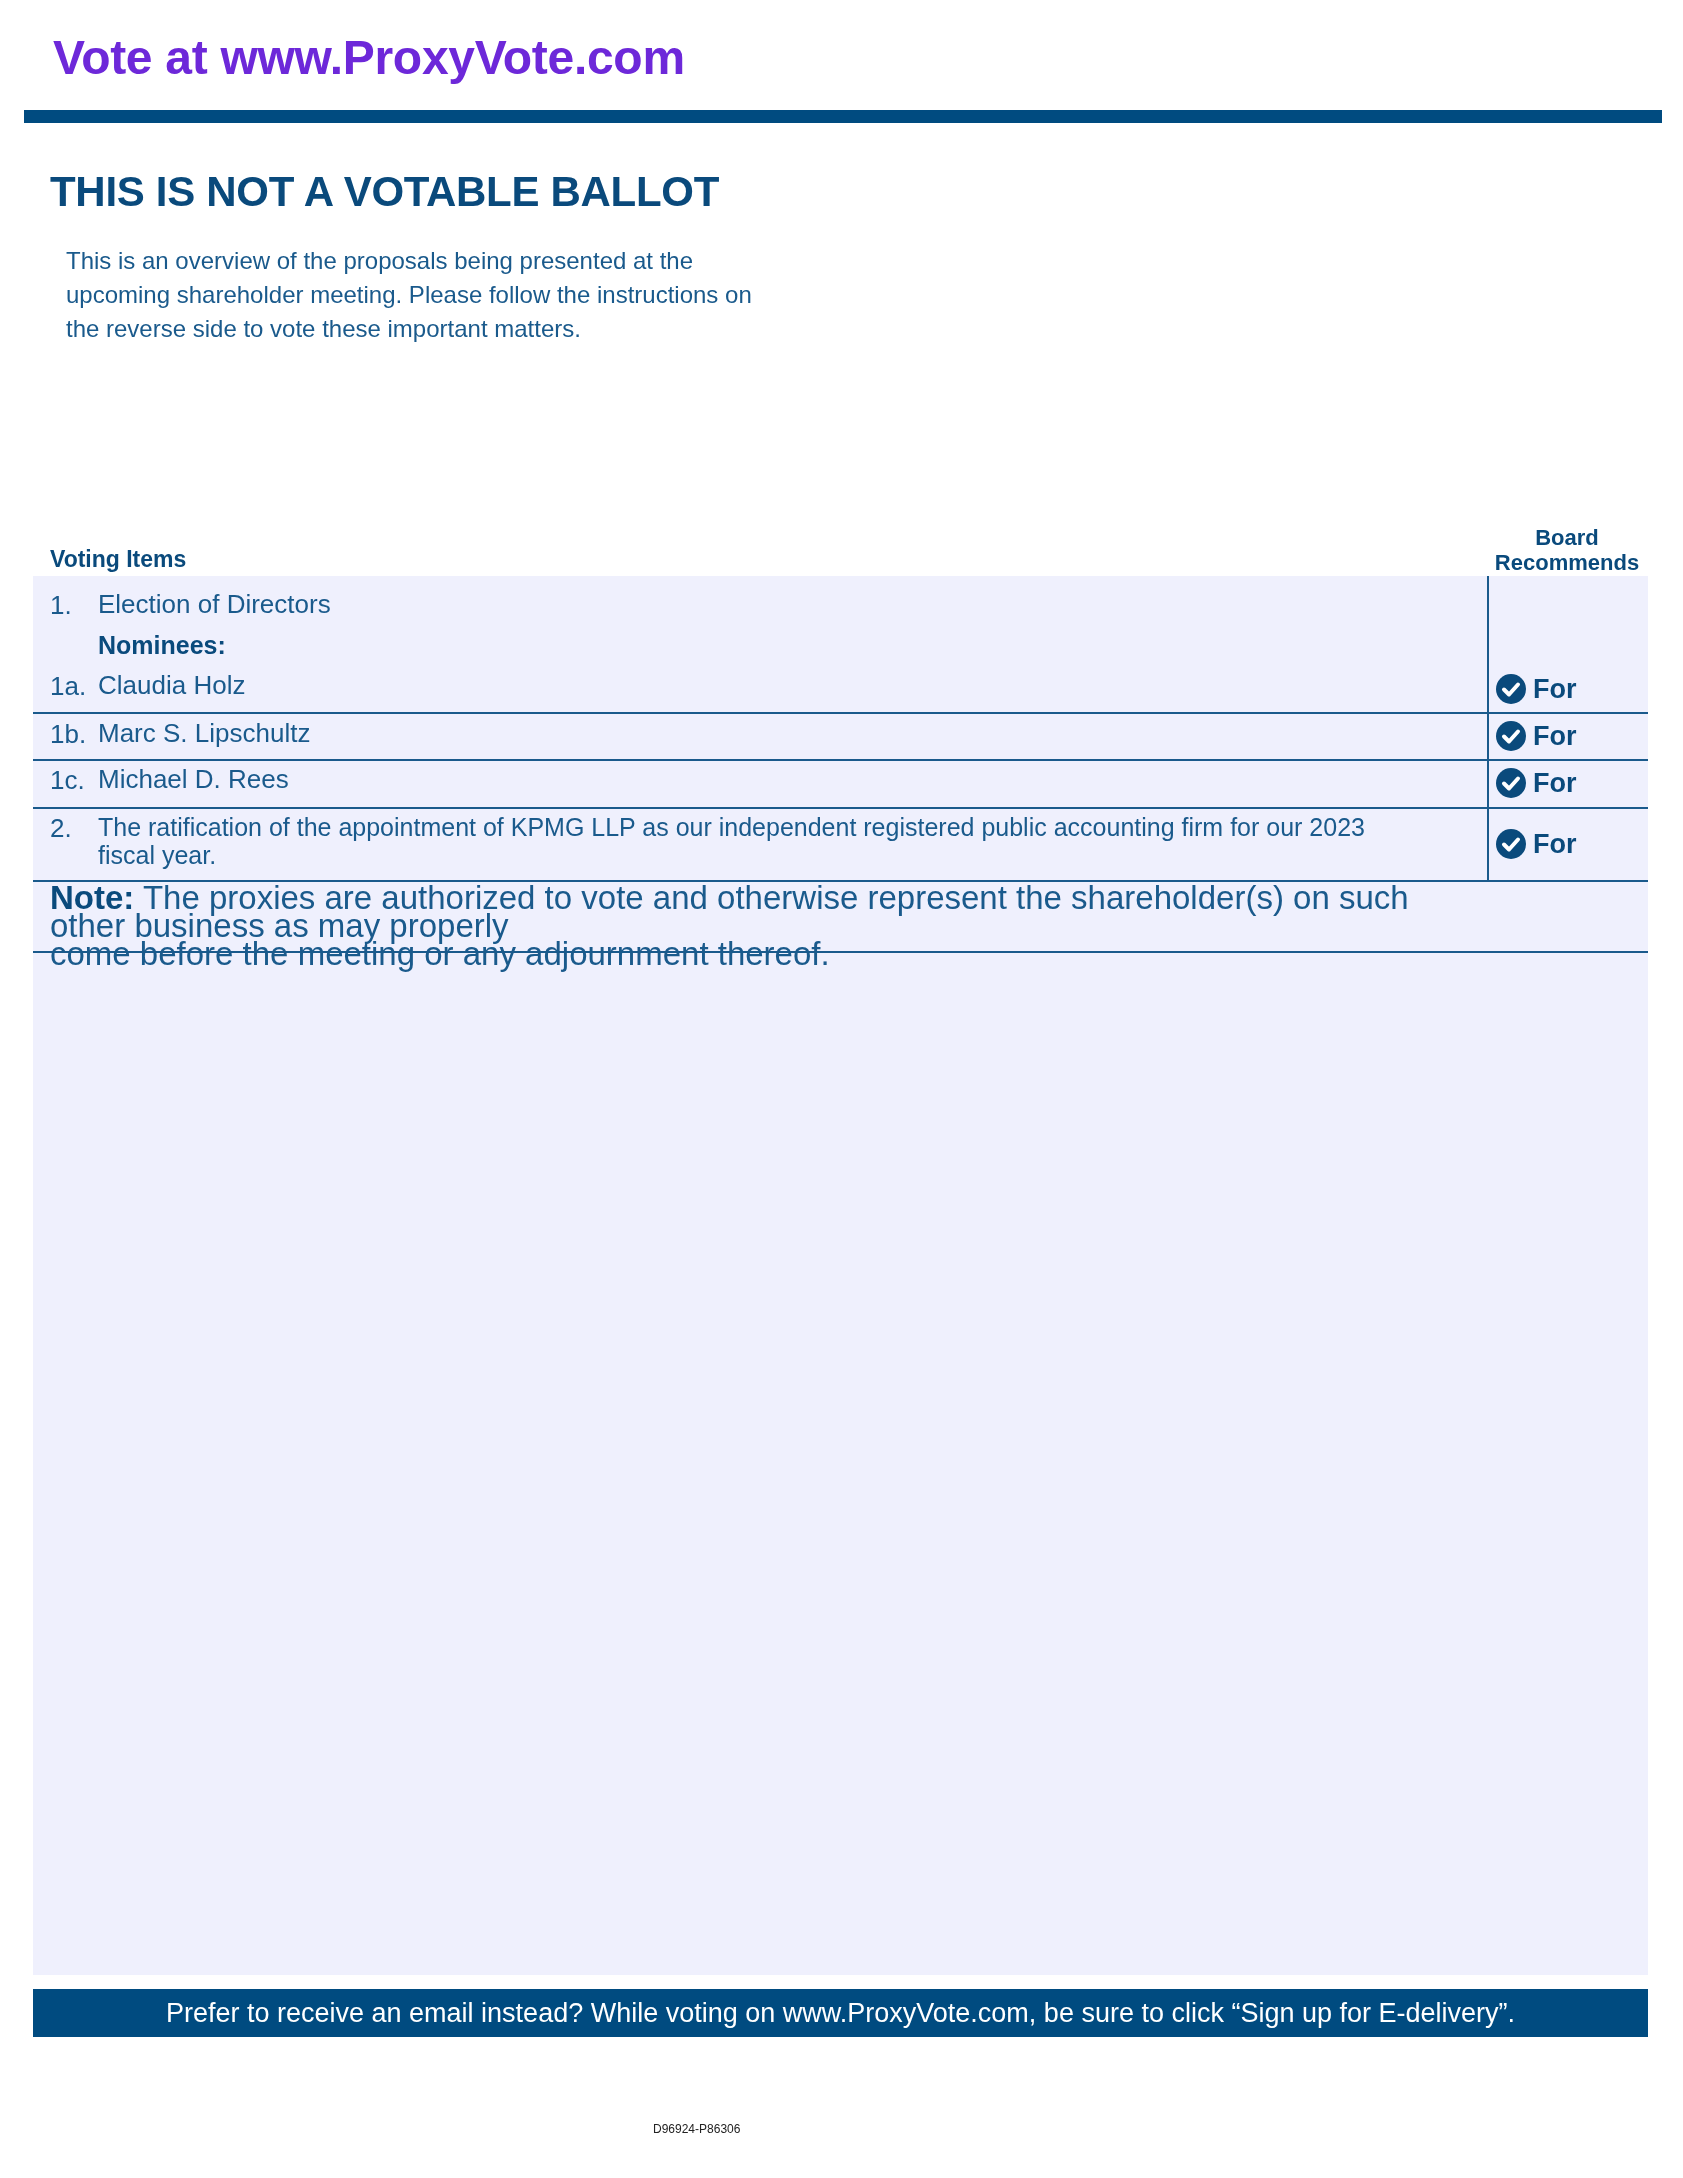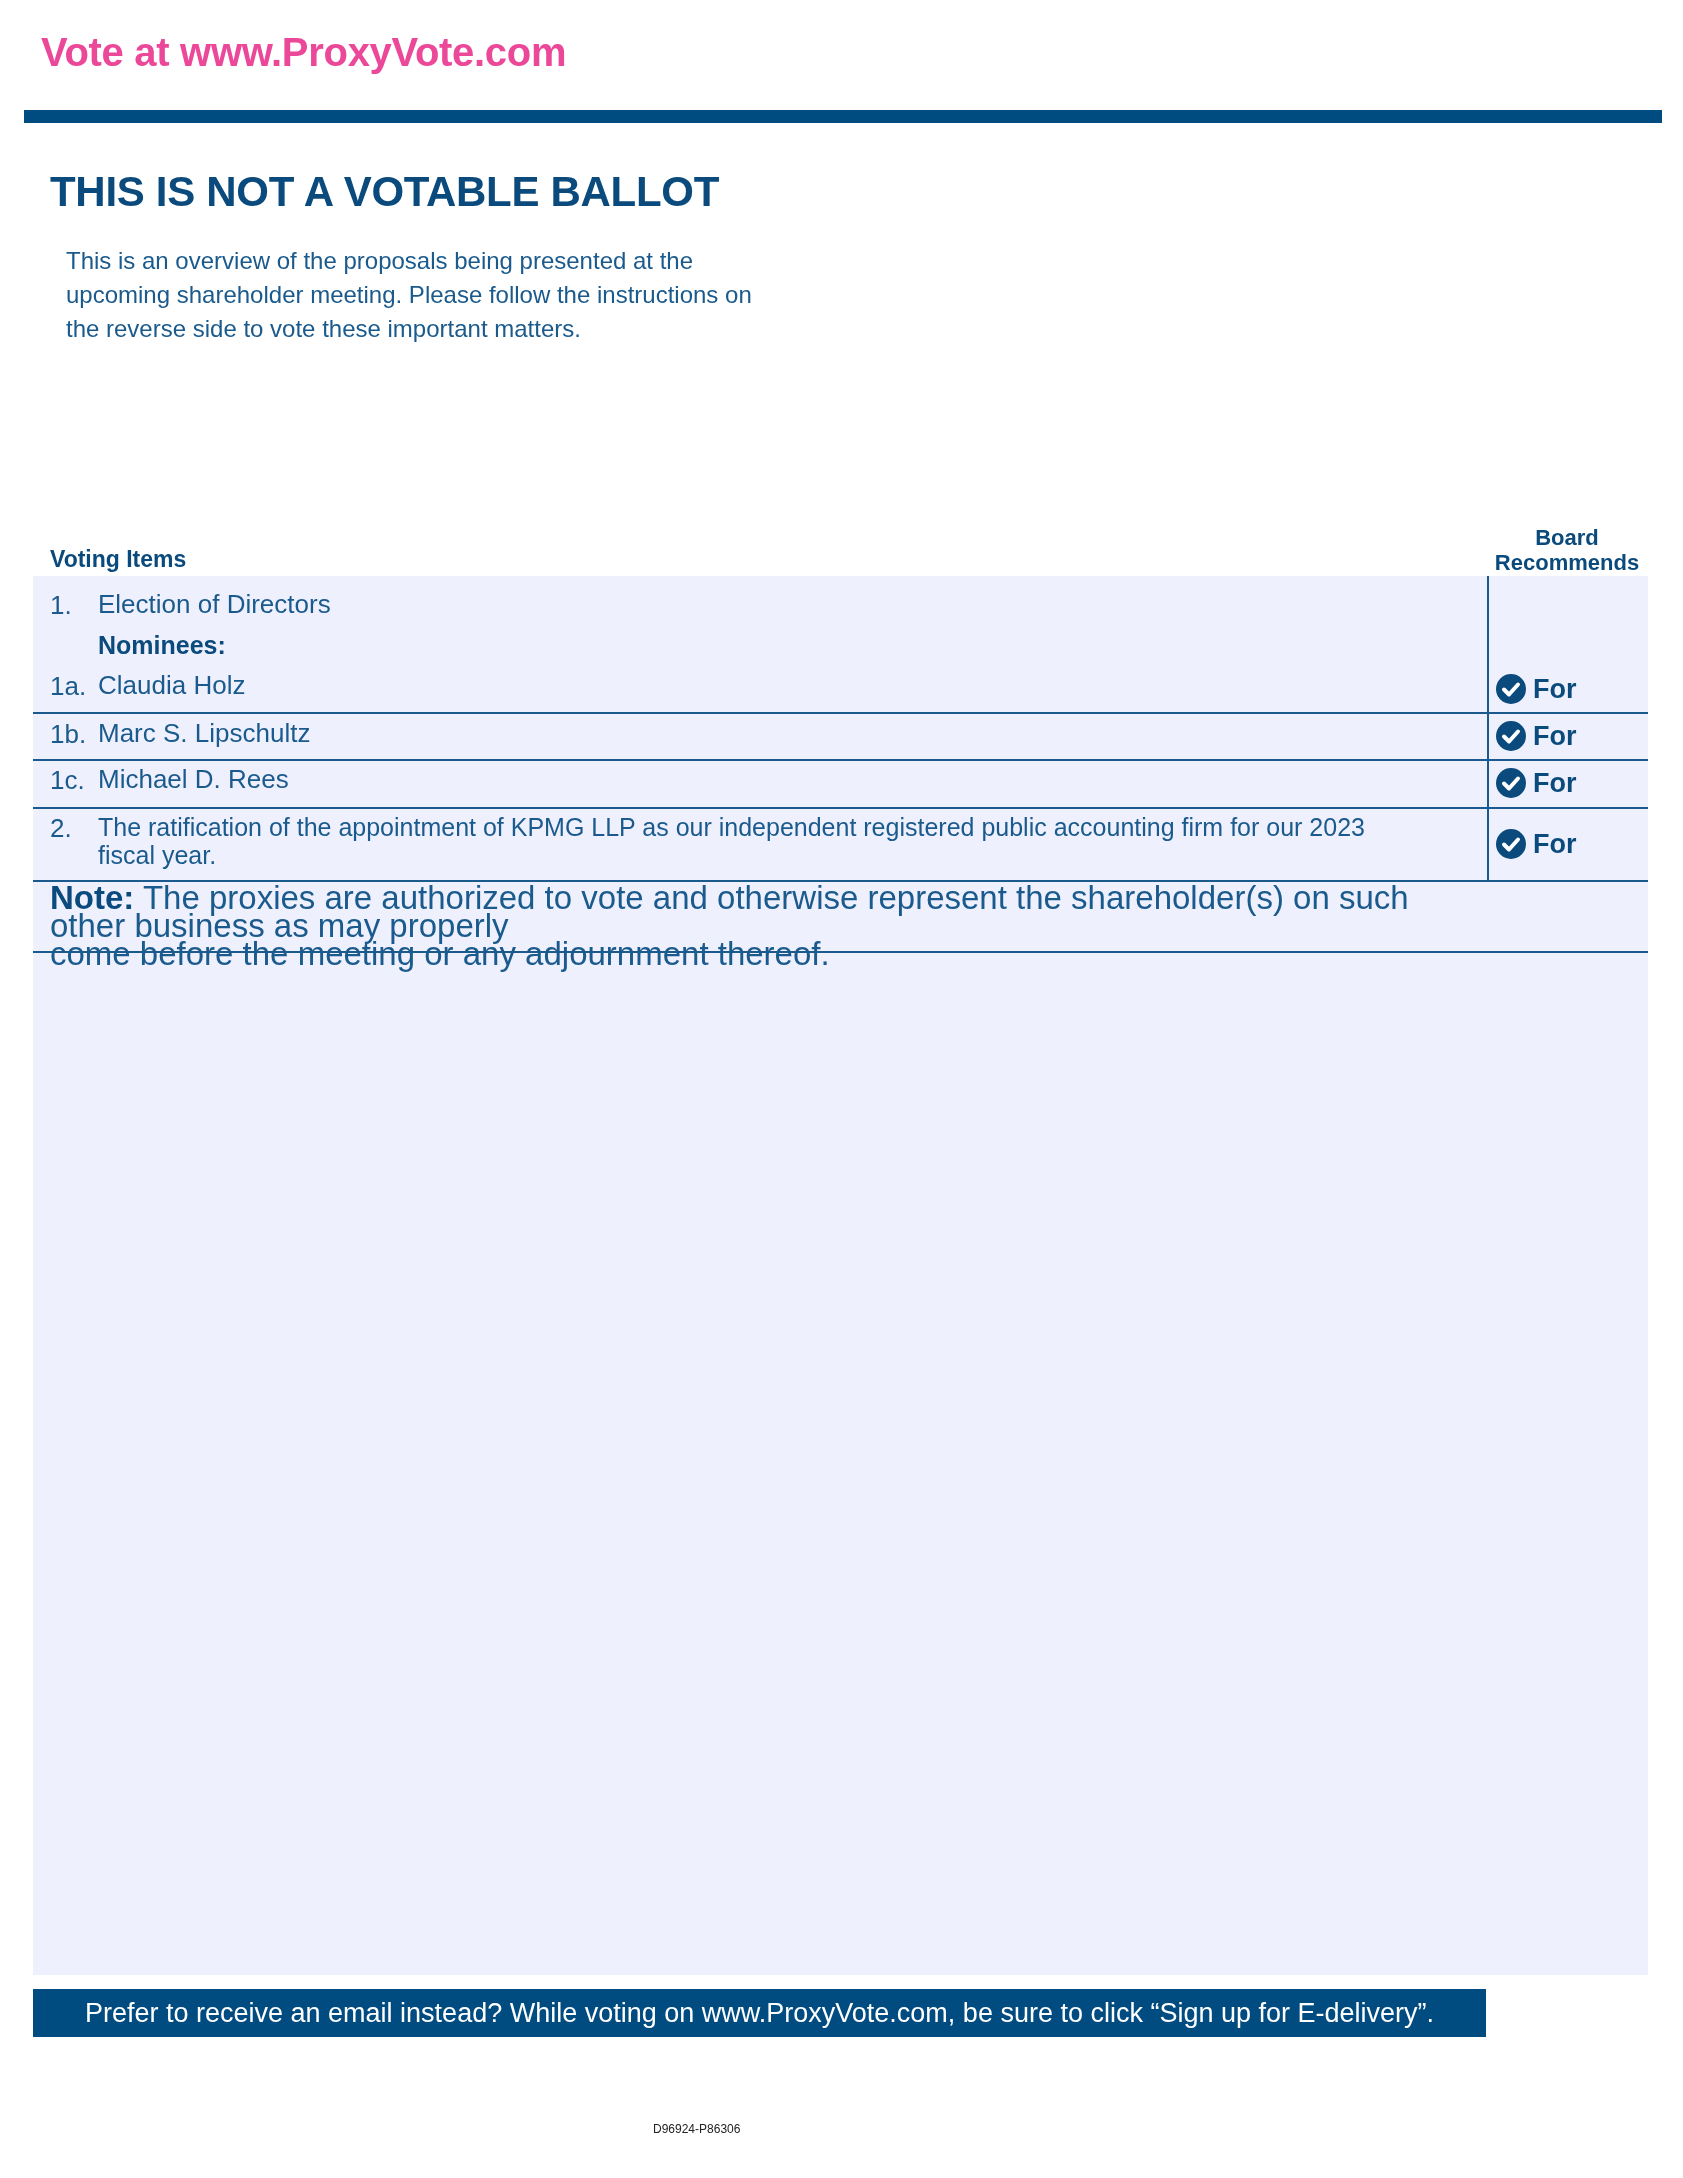--- a/index.html
+++ b/index.html
@@ -1,34 +1,34 @@
 <!DOCTYPE html>
 <html><head>
 <meta charset="utf-8">
 <style>
   html, body { margin:0; padding:0; }
   body { width:1683px; height:2178px; background:#ffffff; position:relative; font-family:"Liberation Sans", sans-serif; color:#0a4a7c; overflow:hidden; }
   .abs { position:absolute; }
-  #site-title { left:41px; top:30px; font-size:40px; font-weight:bold; color:#ec4899; letter-spacing:-0.3px; }
+  #site-title { left:53px; top:30px; font-size:48px; font-weight:bold; color:#6d28d9; letter-spacing:-0.3px; }
   #top-rule { left:24px; top:110px; width:1638px; height:13px; background:#004b80; }
   #headline { left:50px; top:168px; font-size:42px; font-weight:bold; color:#0a4a7c; letter-spacing:-0.3px; }
   #intro { left:50px; top:244px; width:812px; font-size:24px; line-height:34px; color:#1a5a8c;margin-left:16px; }
   #col-voting { left:50px; top:546px; font-size:23px; font-weight:bold; color:#0a4a7c; }
   #col-board { left:1485px; top:525px; width:164px; text-align:center; font-size:22px; font-weight:bold; line-height:25px; color:#0a4a7c; }
   #panel { left:33px; top:576px; width:1615px; height:1399px; background:#eff0fd; }
   #vline { left:1487px; top:576px; width:2px; height:304px; background:#1a5a8c; }
   .hline { position:absolute; left:33px; width:1615px; height:2px; background:#1a5a8c; }
   .row-num { position:absolute; left:50px; font-size:26px; color:#1a5a8c; }
   .row-text { position:absolute; left:98px; font-size:26px; color:#1a5a8c; line-height:28px; }
   .bold { font-weight:bold; color:#0a4a7c; }
   .rec { position:absolute; left:1495px; display:flex; align-items:center; gap:6px; }
   .rec svg { width:32px; height:32px; }
   .rec span { font-size:27px; font-weight:bold; color:#0a4a7c; }
   #note { left:50px; top:884px; width:1436px; font-size:33px; line-height:28px; color:#1a5a8c; }
-  #banner { left:33px; top:1989px; width:1453px; height:48px; background:#004b80; color:#ffffff; font-size:27px; text-align:center; line-height:48px; }
+  #banner { left:33px; top:1989px; width:1615px; height:48px; background:#004b80; color:#ffffff; font-size:27px; text-align:center; line-height:48px; }
   #code { left:653px; top:2122px; font-size:12px; color:#222; }
 </style>
 </head>
 <body>
 
 <div class="abs" id="site-title">Vote at www.ProxyVote.com</div>
 <div class="abs" id="top-rule"></div>
 
 <div class="abs" id="headline">THIS IS NOT A VOTABLE BALLOT</div>
 <div class="abs" id="intro">

